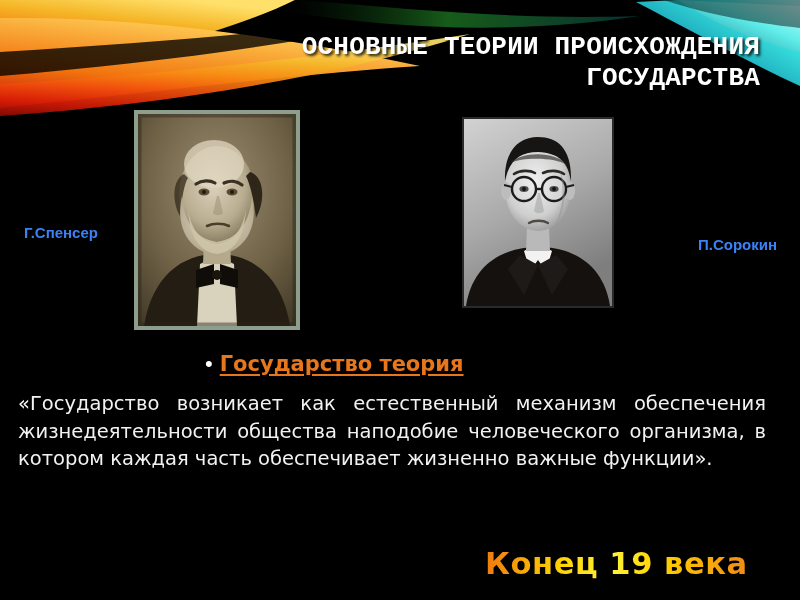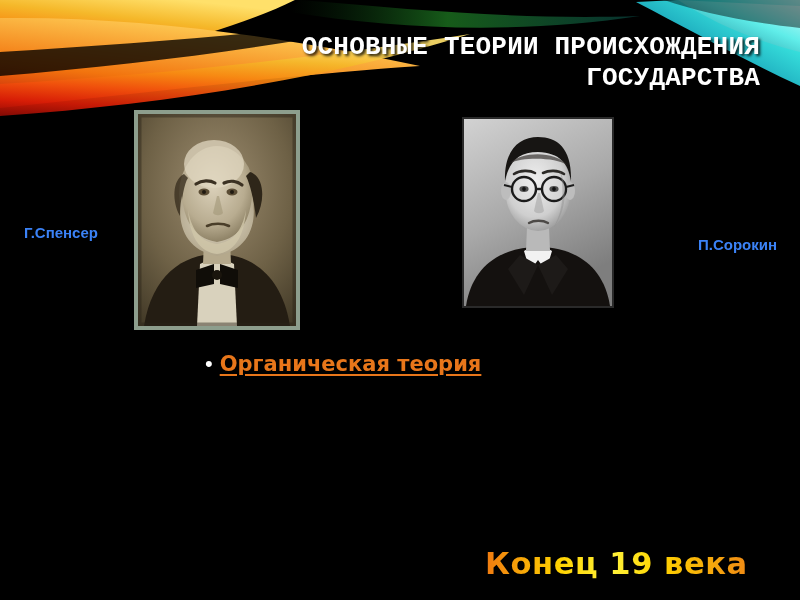--- a/index.html
+++ b/index.html
@@ -313,20 +313,21 @@
 
       <path d="M65,104 C70,101 79,101 84,104" stroke="#4d4a47" stroke-width="2.4" fill="none" stroke-linecap="round"></path>
 
       <path d="M96,52 C104,68 102,92 90,108 C100,90 100,70 96,52 Z" fill="#8e8e8e" opacity="0.45"></path>
     </svg>
   </div>
   <div class="caption" id="caption-sorokin">П.Сорокин</div>
 
   <div id="bullet-row">
     <span id="bullet-dot">•</span>
-    <span id="bullet-heading">Органическая теория</span>
+    <span id="bullet-heading">Государство теория</span>
   </div>
 
+  <div id="body-text">«Государство возникает как естественный механизм обеспечения жизнедеятельности общества наподобие человеческого организма, в котором каждая часть обеспечивает жизненно важные функции».</div>
 
   <div id="banner-shadow">Конец 19 века</div>
   <div id="banner">Конец 19 века</div>
 
 </div>
 
 </body></html>

